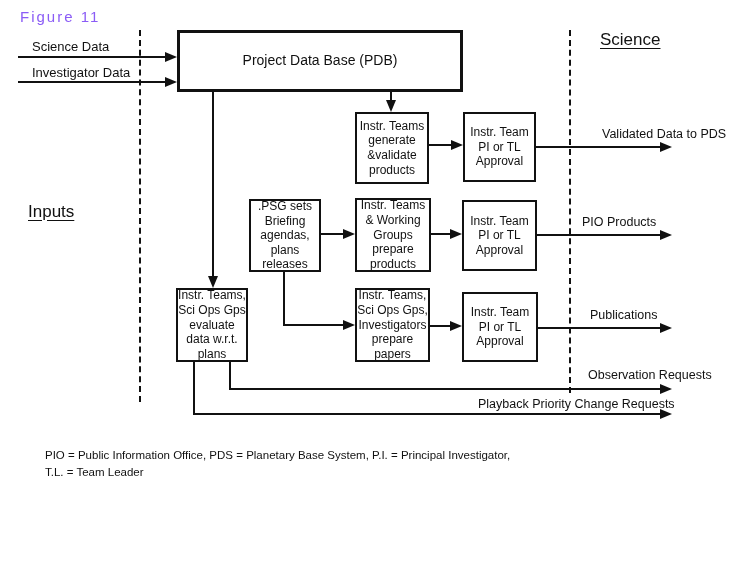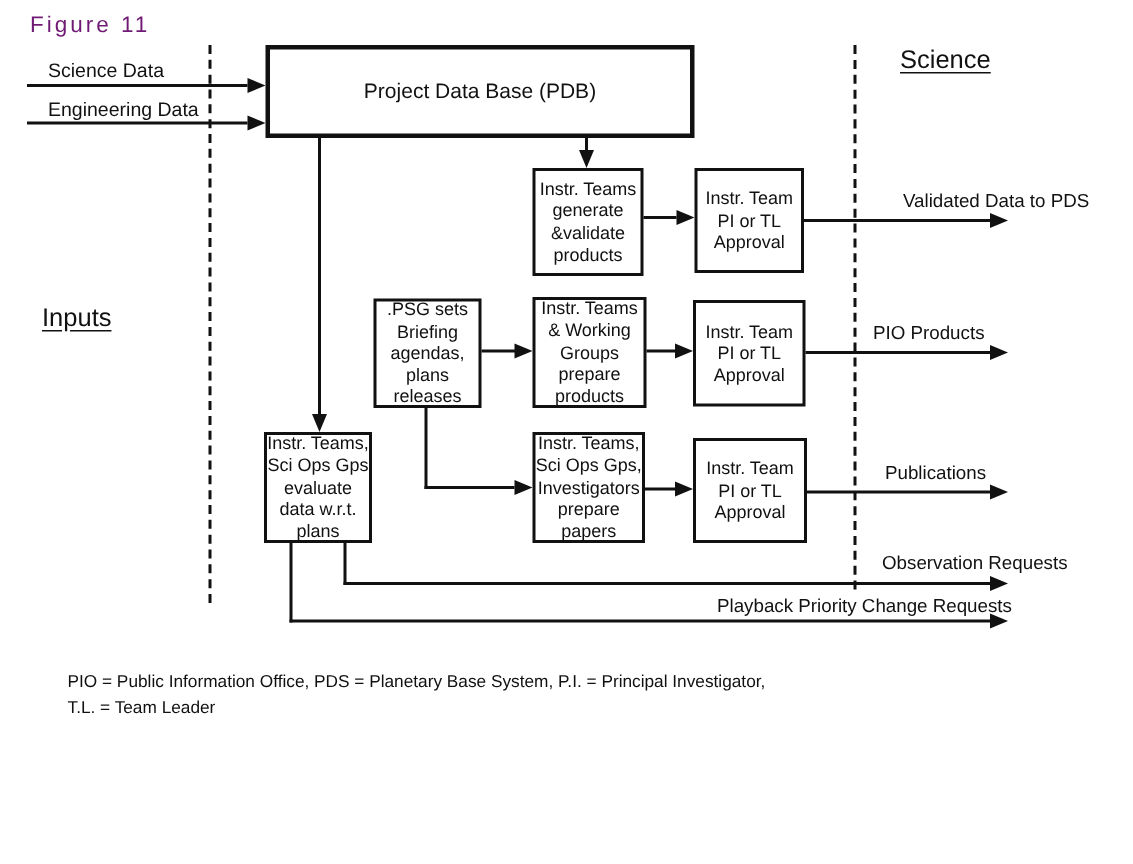--- a/index.html
+++ b/index.html
@@ -1,21 +1,21 @@
 <!DOCTYPE html>
 <html><head>
 <meta charset="utf-8">
 <style>
   html,body{margin:0;padding:0;background:#fff;}
   .canvas{
     position:relative;width:755px;height:576px;background:#fff;overflow:hidden;
     font-family:"Liberation Sans","DejaVu Sans",sans-serif;color:#111;
   }
   .abs{position:absolute;}
-  .fig-title{font-size:15px;letter-spacing:2px;color:#701a75;}
+  .fig-title{font-size:15px;letter-spacing:2px;color:#8b5cf6;}
   .section-label{font-size:17px;text-decoration:underline;text-underline-offset:3px;color:#111;}
   .box{
     position:absolute;border:2px solid #111;background:#fff;
     display:flex;align-items:center;justify-content:center;text-align:center;
     font-size:12px;line-height:1.22;white-space:pre-line;color:#111;box-sizing:border-box;
   }
   .box.pdb{border-width:3px;font-size:14px;}
   .hline{position:absolute;height:2px;background:#111;}
   .vline{position:absolute;width:2px;background:#111;}
   .dashline{position:absolute;width:0;border-left:2px dashed #111;}
@@ -34,21 +34,21 @@
   <div class="abs section-label" style="left:28px;top:202px;">Inputs</div>
   <div class="abs section-label" style="left:600px;top:30px;">Science</div>
 
   <div class="dashline" style="left:139px;top:30px;height:372px;"></div>
   <div class="dashline" style="left:569px;top:30px;height:363px;"></div>
 
   <div class="io-label" style="left:32px;top:39px;">Science Data</div>
   <div class="hline" style="left:18px;top:56px;width:147px;"></div>
   <div class="arr-r" style="left:165px;top:52px;"></div>
 
-  <div class="io-label" style="left:32px;top:65px;">Engineering Data</div>
+  <div class="io-label" style="left:32px;top:65px;">Investigator Data</div>
   <div class="hline" style="left:18px;top:81px;width:147px;"></div>
   <div class="arr-r" style="left:165px;top:77px;"></div>
 
   <div class="box pdb" style="left:177px;top:30px;width:286px;height:62px;">Project Data Base (PDB)</div>
 
   <div class="vline" style="left:212px;top:92px;height:186px;"></div>
   <div class="arr-d" style="left:208px;top:276px;"></div>
 
   <div class="vline" style="left:390px;top:92px;height:9px;"></div>
   <div class="arr-d" style="left:386px;top:100px;"></div>

